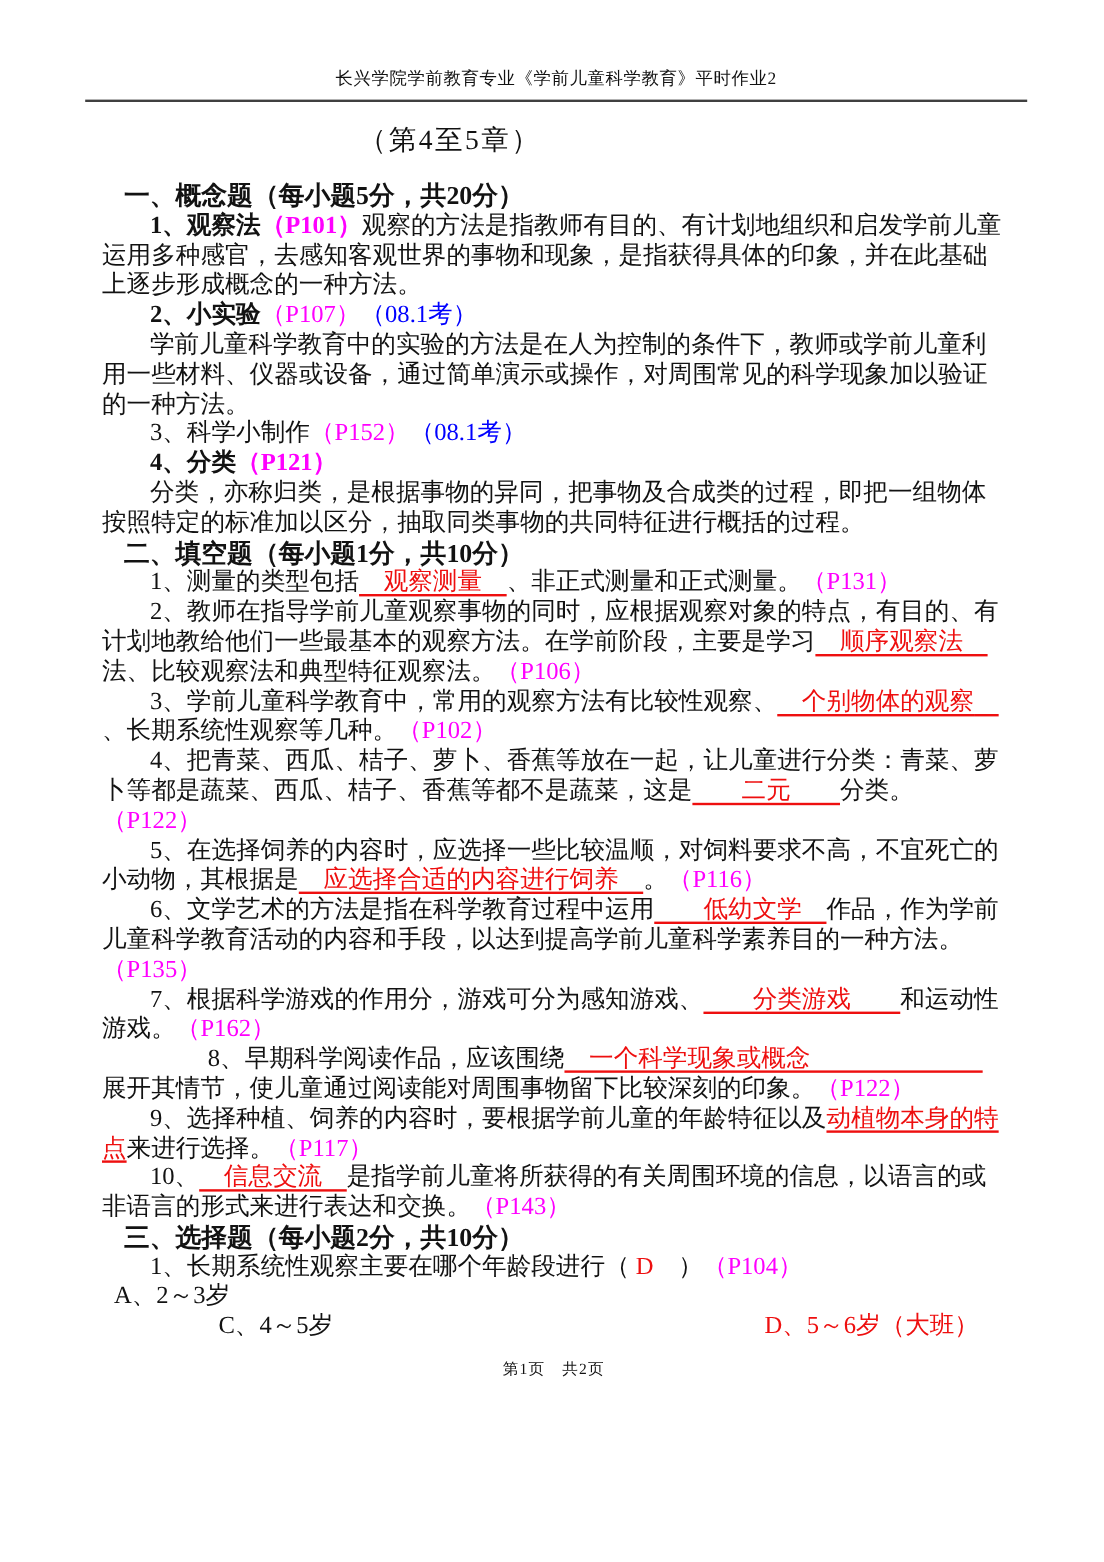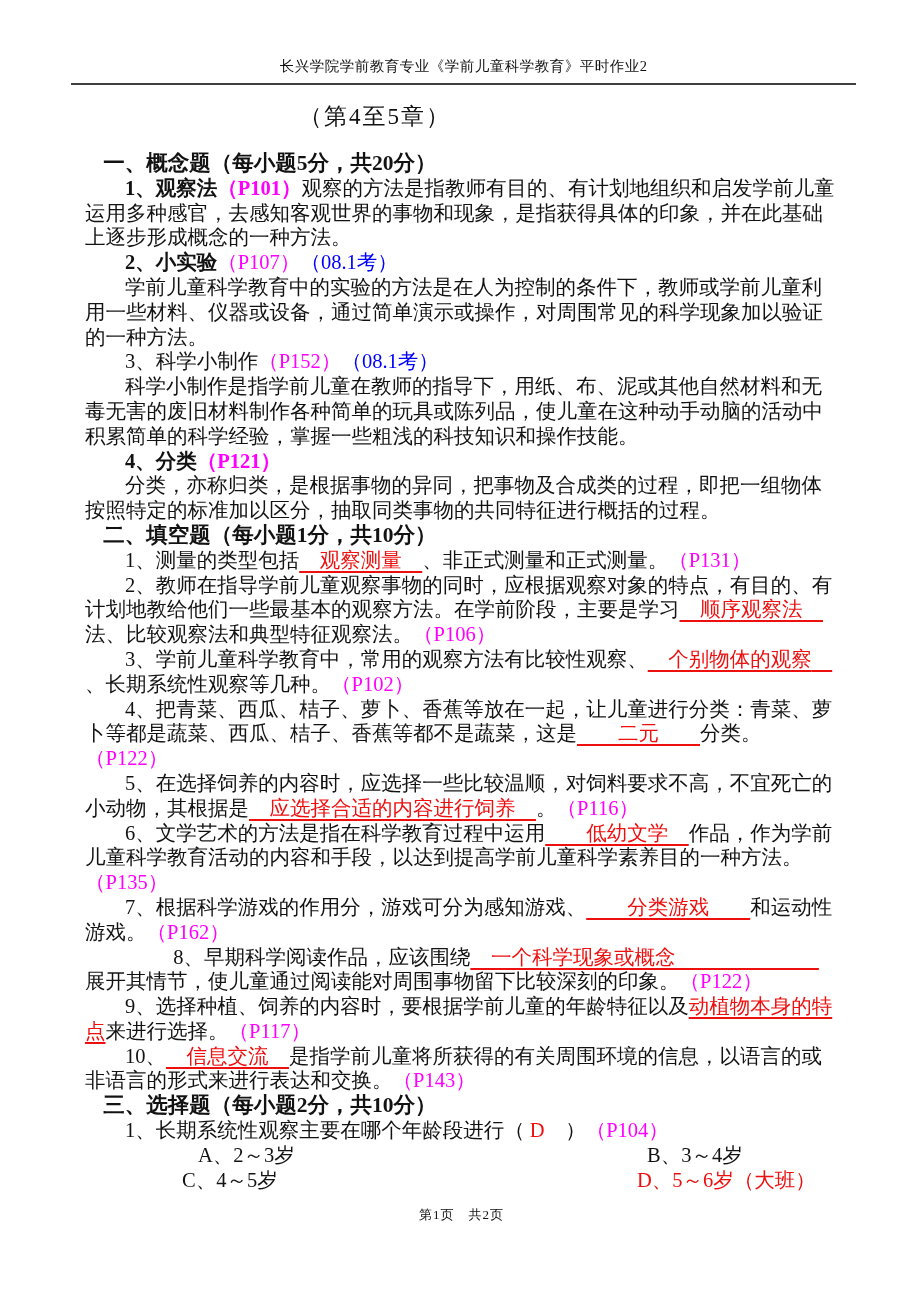--- a/index.html
+++ b/index.html
@@ -62,39 +62,37 @@
 
 <div class="page">
   <div class="header">长兴学院学前教育专业《学前儿童科学教育》平时作业2</div>
   <div class="title">（第4至5章）</div>
   <div class="content">
       <p class="para heading"><span class="">一、概念题（每小题5分，共20分）</span></p>
       <p class="para ind2"><span class="b">1、观察法</span><span class="m b">（P101）</span><span class="">观察的方法是指教师有目的、有计划地组织和启发学前儿童运用多种感官，去感知客观世界的事物和现象，是指获得具体的印象，并在此基础上逐步形成概念的一种方法。</span></p>
       <p class="para ind2"><span class="b">2、小实验</span><span class="m">（P107）</span><span class="bl">（08.1考）</span></p>
       <p class="para ind2"><span class="">学前儿童科学教育中的实验的方法是在人为控制的条件下，教师或学前儿童利用一些材料、仪器或设备，通过简单演示或操作，对周围常见的科学现象加以验证的一种方法。</span></p>
       <p class="para ind2"><span class="">3、科学小制作</span><span class="m">（P152）</span><span class="bl">（08.1考）</span></p>
-      <p class="para ind2"><span class="">科学小制作是指学前儿童在教师的指导下，用纸、布、泥或其他自然材料和无毒无害的废旧材料制作各种简单的玩具或陈列品，使儿童在这种动手动脑的活动中积累简单的科学经验，掌握一些粗浅的科技知识和操作技能。</span></p>
       <p class="para ind2"><span class="b">4、分类</span><span class="m b">（P121）</span></p>
       <p class="para ind2"><span class="">分类，亦称归类，是根据事物的异同，把事物及合成类的过程，即把一组物体按照特定的标准加以区分，抽取同类事物的共同特征进行概括的过程。</span></p>
       <p class="para heading"><span class="">二、填空题（每小题1分，共10分）</span></p>
       <p class="para ind2"><span class="">1、测量的类型包括</span><span class="r u">　观察测量　</span><span class="">、非正式测量和正式测量。</span><span class="m">（P131）</span></p>
       <p class="para ind2"><span class="">2、教师在指导学前儿童观察事物的同时，应根据观察对象的特点，有目的、有计划地教给他们一些最基本的观察方法。在学前阶段，主要是学习</span><span class="r u">　顺序观察法　</span><span class="">法、比较观察法和典型特征观察法。</span><span class="m">（P106）</span></p>
       <p class="para ind2"><span class="">3、学前儿童科学教育中，常用的观察方法有比较性观察、</span><span class="r u">　个别物体的观察　</span><span class="">、长期系统性观察等几种。</span><span class="m">（P102）</span></p>
       <p class="para ind2"><span class="">4、把青菜、西瓜、桔子、萝卜、香蕉等放在一起，让儿童进行分类：青菜、萝卜等都是蔬菜、西瓜、桔子、香蕉等都不是蔬菜，这是</span><span class="r u">　　二元　　</span><span class="">分类。</span><span class="m">（P122）</span></p>
       <p class="para ind2"><span class="">5、在选择饲养的内容时，应选择一些比较温顺，对饲料要求不高，不宜死亡的小动物，其根据是</span><span class="r u">　应选择合适的内容进行饲养　</span><span class="">。</span><span class="m">（P116）</span></p>
       <p class="para ind2"><span class="">6、文学艺术的方法是指在科学教育过程中运用</span><span class="r u">　　低幼文学　</span><span class="">作品，作为学前儿童科学教育活动的内容和手段，以达到提高学前儿童科学素养目的一种方法。</span><span class="m">（P135）</span></p>
       <p class="para ind2"><span class="">7、根据科学游戏的作用分，游戏可分为感知游戏、</span><span class="r u">　　分类游戏　　</span><span class="">和运动性游戏。</span><span class="m">（P162）</span></p>
       <p class="para ind43"><span class="">8、早期科学阅读作品，应该围绕</span><span class="r u">　一个科学现象或概念　　　　　　　</span><span class="">展开其情节，使儿童通过阅读能对周围事物留下比较深刻的印象。</span><span class="m">（P122）</span></p>
       <p class="para ind2"><span class="">9、选择种植、饲养的内容时，要根据学前儿童的年龄特征以及</span><span class="r u">动植物本身的特点</span><span class="">来进行选择。</span><span class="m">（P117）</span></p>
       <p class="para ind2"><span class="">10、</span><span class="r u">　信息交流　</span><span class="">是指学前儿童将所获得的有关周围环境的信息，以语言的或非语言的形式来进行表达和交换。</span><span class="m">（P143）</span></p>
       <p class="para heading"><span class="">三、选择题（每小题2分，共10分）</span></p>
       <p class="para ind2"><span class="">1、长期系统性观察主要在哪个年龄段进行（ </span><span class="r">D</span><span class="">　）</span><span class="m">（P104）</span></p>
       <div class="choice-row r1">
         <div class="cell ">A、2～3岁</div>
-        <div class="cell ">B、3～4岁</div>
       </div>
       <div class="choice-row r2">
         <div class="cell ">C、4～5岁</div>
         <div class="cell r">D、5～6岁（大班）</div>
       </div>
     </div>
   <div class="footer">第1页　共2页</div>
 </div>
 
 </body></html>

